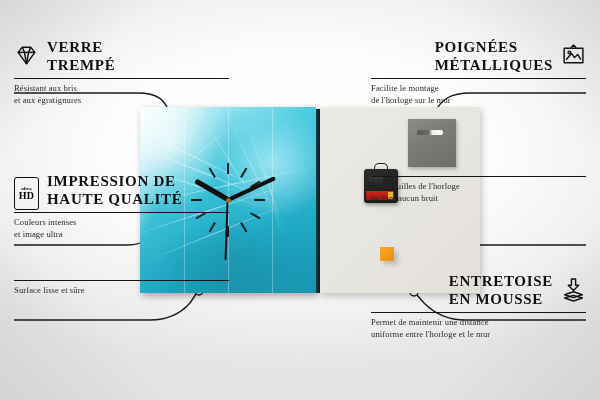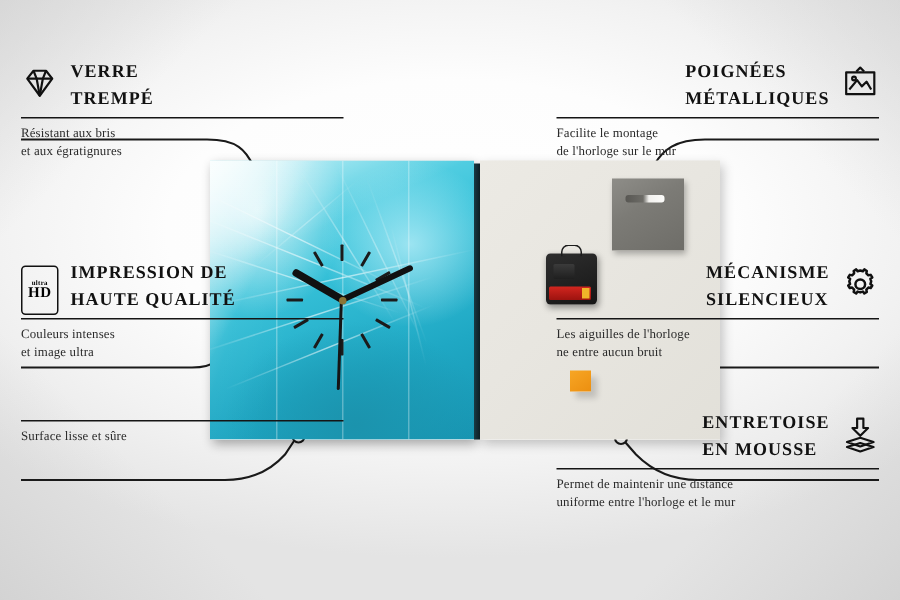--- a/index.html
+++ b/index.html
@@ -131,21 +131,21 @@
     box-shadow: 4px 4px 4px rgba(0,0,0,.16);
   }
 
   
   .callout { position: absolute; width: 215px; }
   .callout .head {
     display: flex; align-items: center; gap: 8px;
     line-height: 1.12;
   }
   .callout .title {
-    font-size: 12px; font-weight: bold; letter-spacing: .7px;
+    font-size: 15px; font-weight: bold; letter-spacing: .7px;
     color: #111; text-transform: uppercase;
   }
   .callout .rule {
     height: 1.3px; background: #151515; margin: 4px 0 4px 0;
   }
   .callout .sub {
     font-size: 8.6px; color: #2a2a2a; line-height: 1.35; letter-spacing: .1px;
   }
   .callout.left  { left: 14px;  text-align: left; }
   .callout.right { right: 14px; text-align: left; }
@@ -339,36 +339,24 @@
       </span>
     </div>
     <div class="rule"></div>
     <div class="sub">
       <span>Facilite le montage</span><br>
       <span>de l'horloge sur le mur</span>
     </div>
   </div>
 
   <div class="callout right" id="c-meca">
-    <div class="head">
-      <span>
-        <span class="title">MÉCANISME</span><br>
-        <span class="title">SILENCIEUX</span>
-      </span>
-      <span class="ico">
-        <svg viewBox="0 0 24 24" fill="none" stroke="#111" stroke-width="1.6" stroke-linejoin="round">
-          <path d="M12 3.2 l1.7 .5 .9 -1.2 1.6 1 -.3 1.5 1.3 1.3 1.5 -.3 1 1.6 -1.2 .9 .5 1.7 -.5 1.7 1.2 .9 -1 1.6 -1.5 -.3 -1.3 1.3 .3 1.5 -1.6 1 -.9 -1.2 -1.7 .5 -1.7 -.5 -.9 1.2 -1.6 -1 .3 -1.5 -1.3 -1.3 -1.5 .3 -1 -1.6 1.2 -.9 -.5 -1.7 .5 -1.7 -1.2 -.9 1 -1.6 1.5 .3 1.3 -1.3 -.3 -1.5 1.6 -1 .9 1.2 Z"></path>
-          <circle cx="12" cy="12" r="3.1"></circle>
-        </svg>
-      </span>
-    </div>
     <div class="rule"></div>
     <div class="sub">
       <span>Les aiguilles de l'horloge</span><br>
-      <span>ne entre aucun bruit</span>
+      <span>ne font aucun bruit</span>
     </div>
   </div>
 
   <div class="callout right" id="c-entre">
     <div class="head">
       <span>
         <span class="title">ENTRETOISE</span><br>
         <span class="title">EN MOUSSE</span>
       </span>
       <span class="ico">

